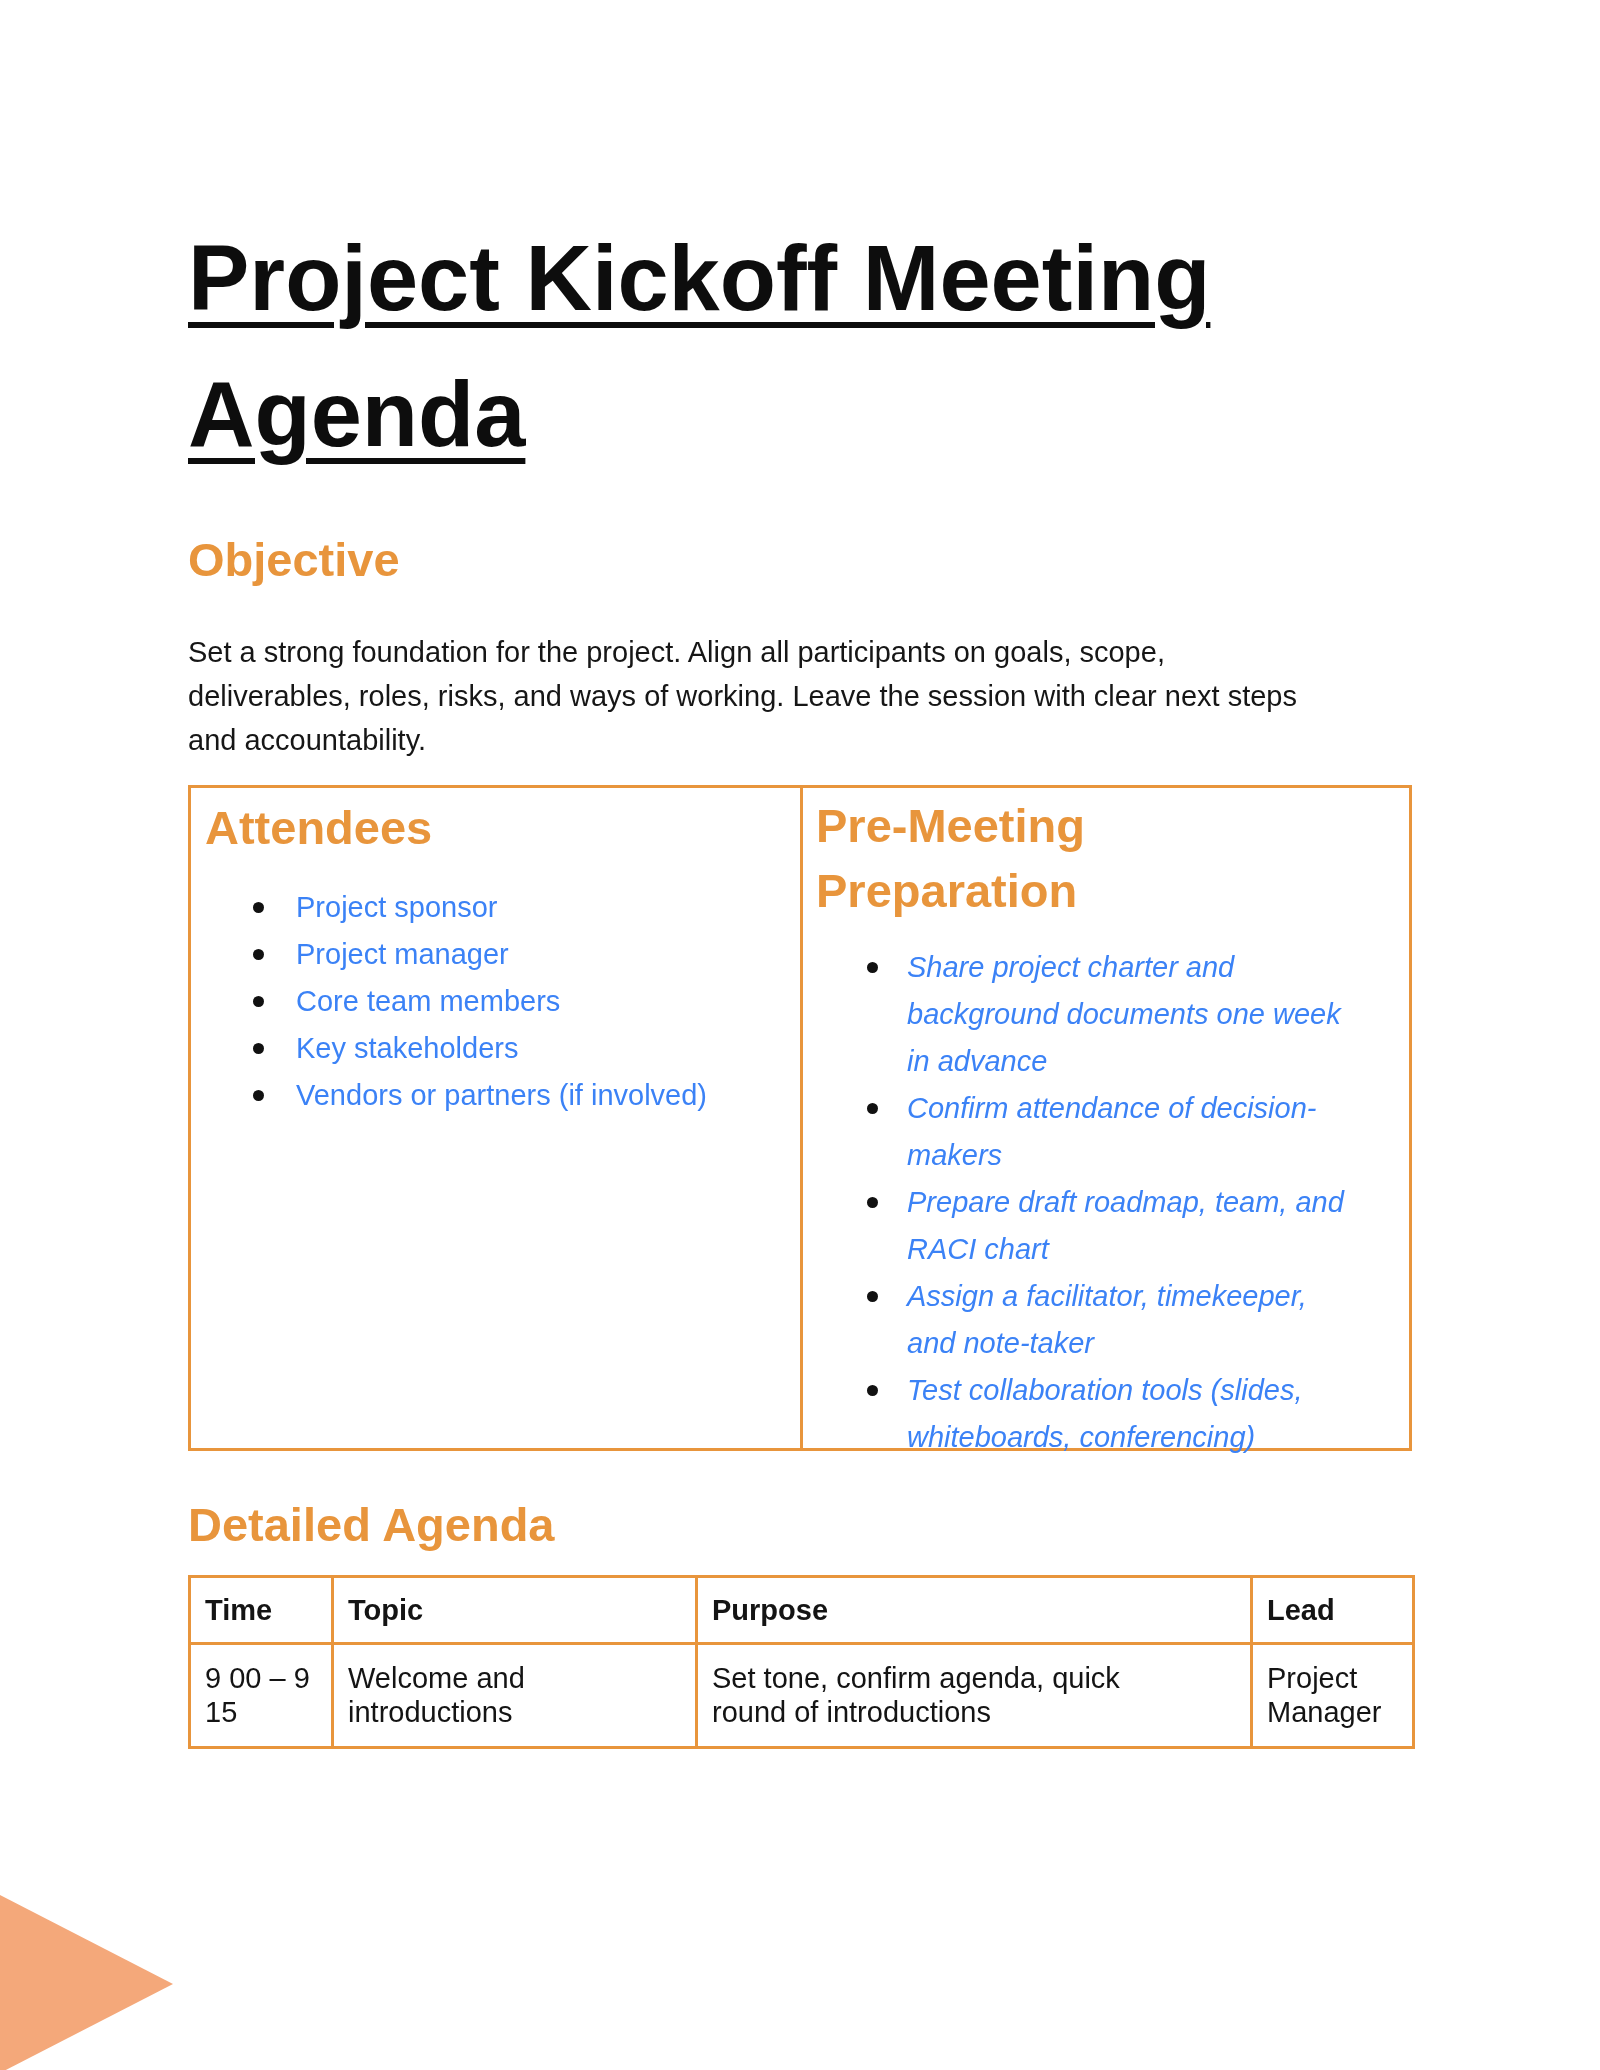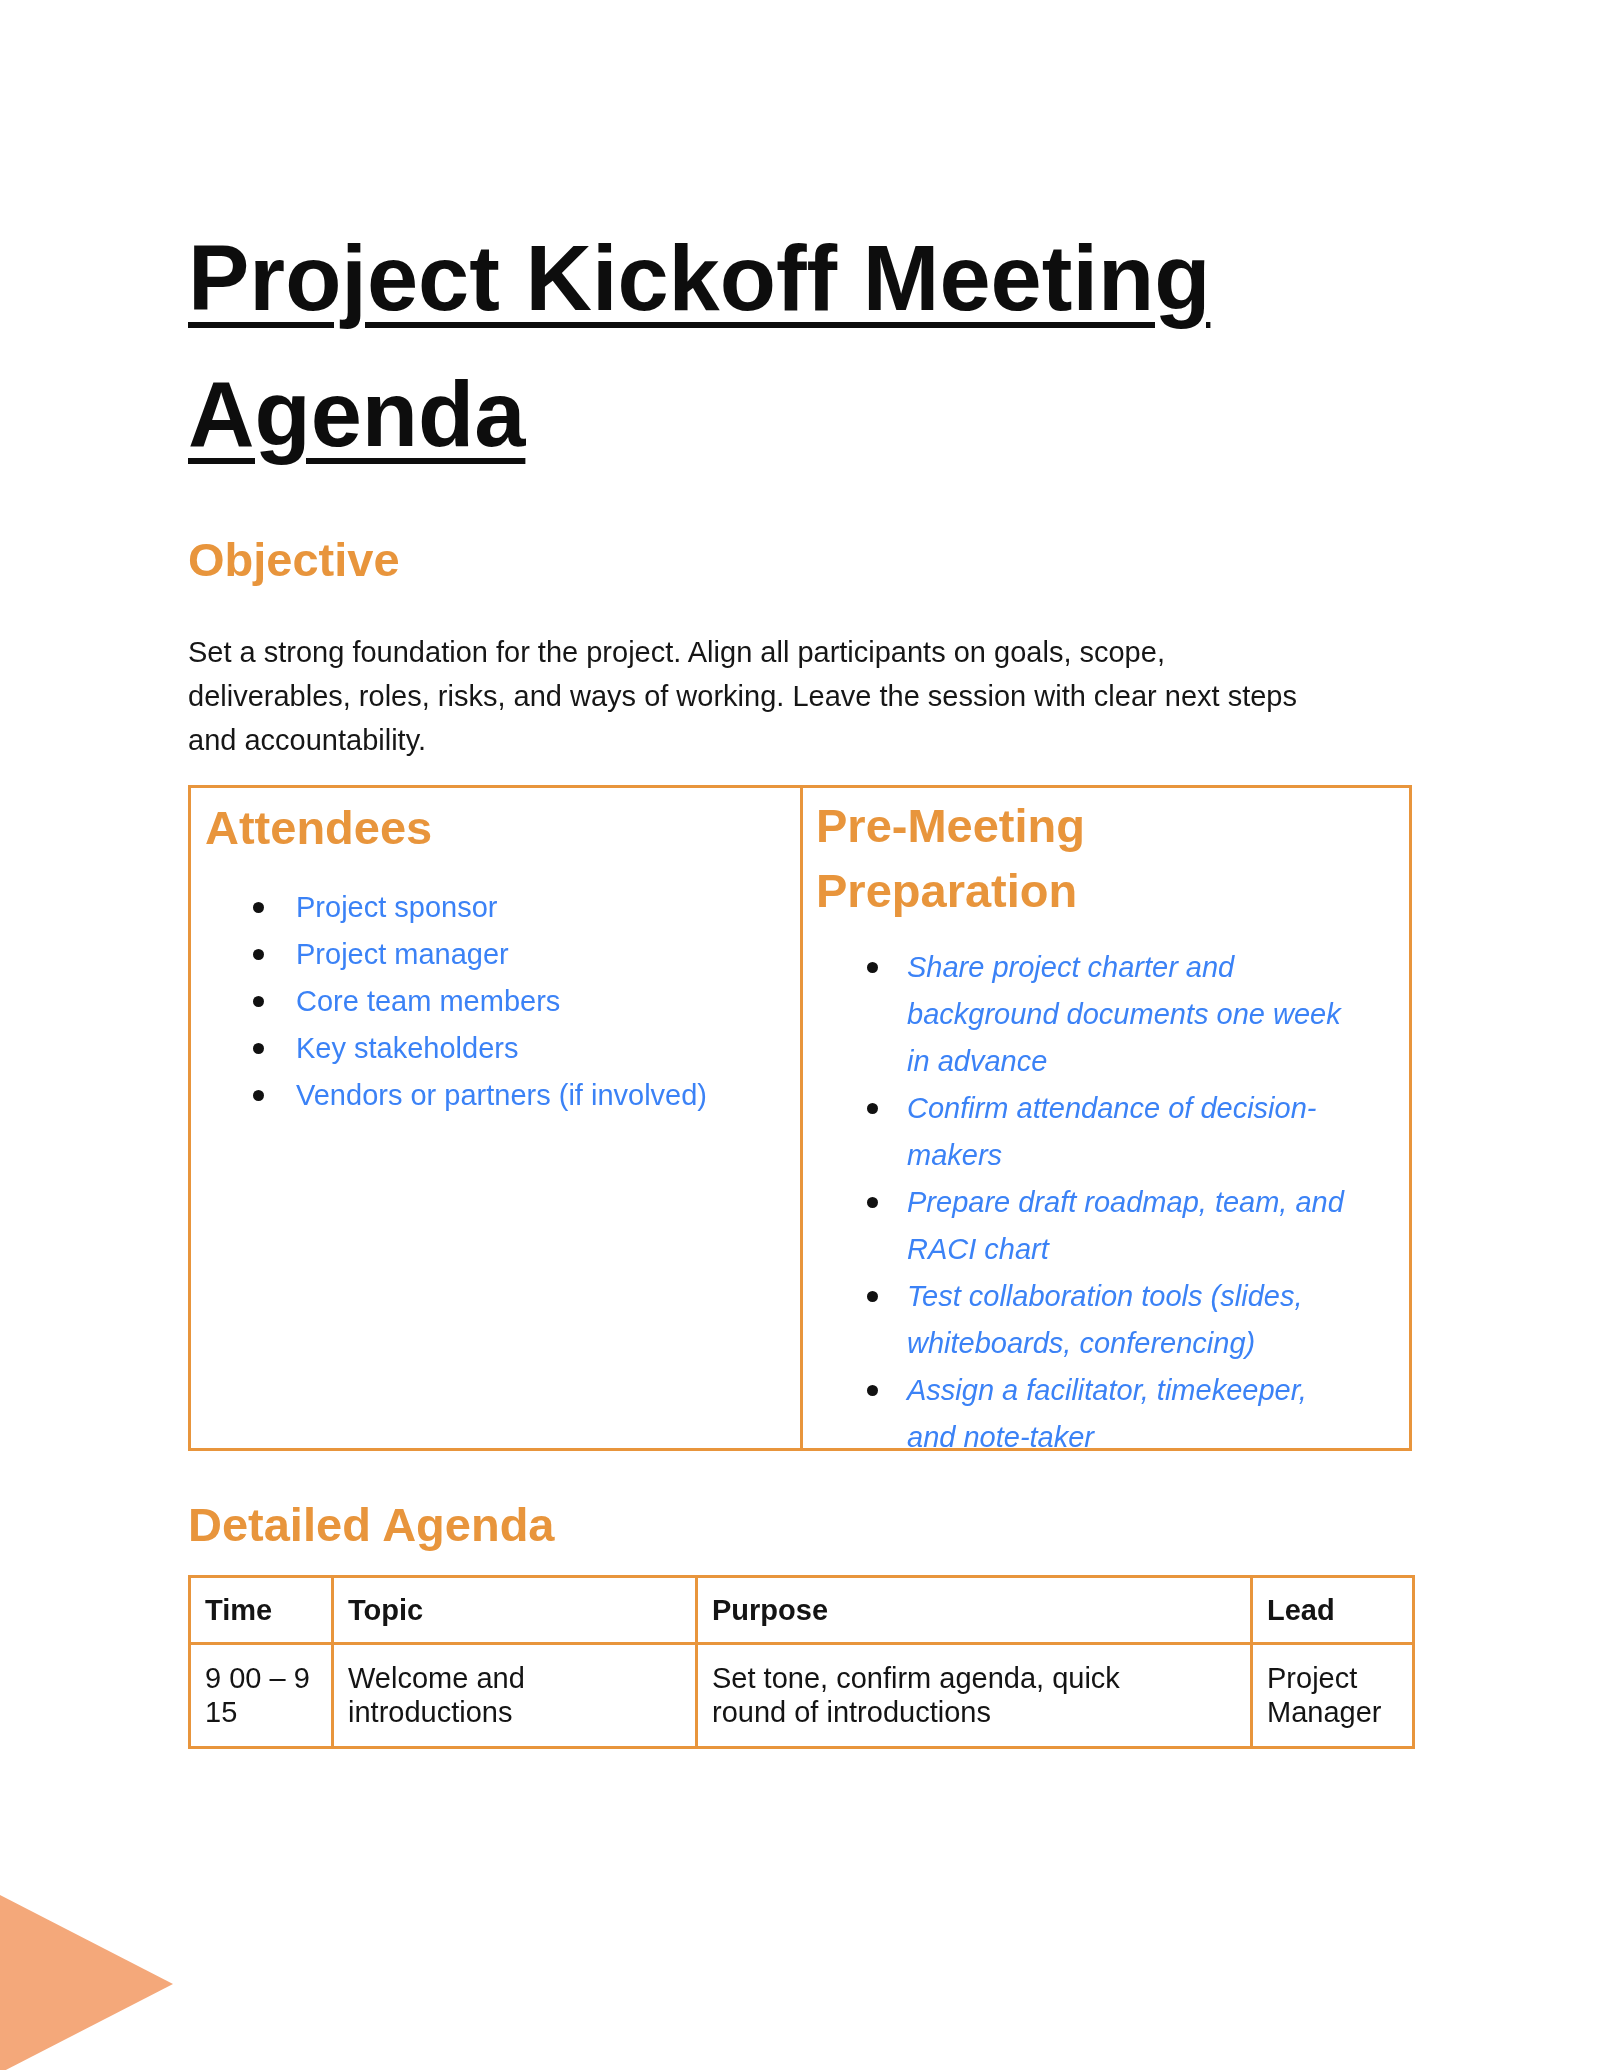--- a/index.html
+++ b/index.html
@@ -118,22 +118,22 @@
       <li><span class="dot"></span><span class="li-text">Project sponsor</span></li>
       <li><span class="dot"></span><span class="li-text">Project manager</span></li>
       <li><span class="dot"></span><span class="li-text">Core team members</span></li>
       <li><span class="dot"></span><span class="li-text">Key stakeholders</span></li>
       <li><span class="dot"></span><span class="li-text">Vendors or partners (if involved)</span></li>
     </ul>
   <ul class="bullet-list bullet-list-right">
       <li><span class="dot"></span><span class="li-text">Share project charter and background documents one week in advance</span></li>
       <li><span class="dot"></span><span class="li-text">Confirm attendance of decision-makers</span></li>
       <li><span class="dot"></span><span class="li-text">Prepare draft roadmap, team, and RACI chart</span></li>
+      <li><span class="dot"></span><span class="li-text">Assign a facilitator, timekeeper, and note-taker</span></li>
       <li><span class="dot"></span><span class="li-text">Test collaboration tools (slides, whiteboards, conferencing)</span></li>
-      <li><span class="dot"></span><span class="li-text">Assign a facilitator, timekeeper, and note-taker</span></li>
     </ul>
 </div>
 
 <h2 class="abs h2 h2-agenda">Detailed Agenda</h2>
 
 <div class="abs agenda-table">
   <table>
     <colgroup>
         <col class="c0">
         <col class="c1">

